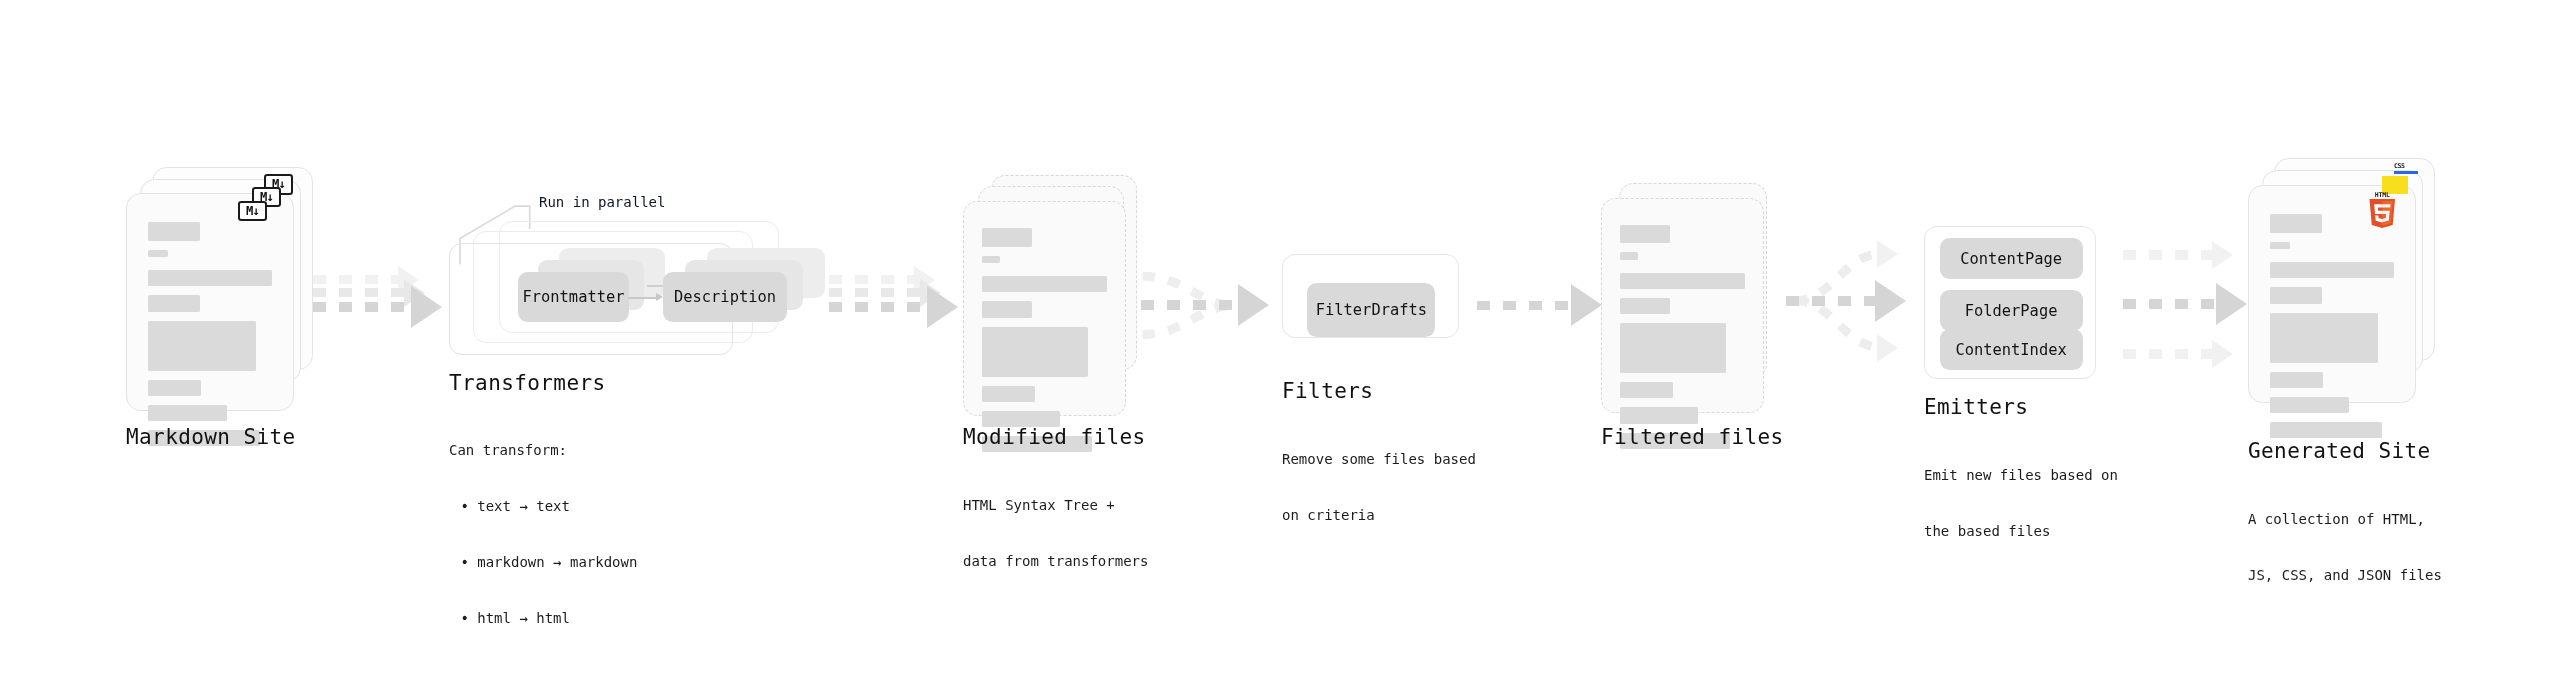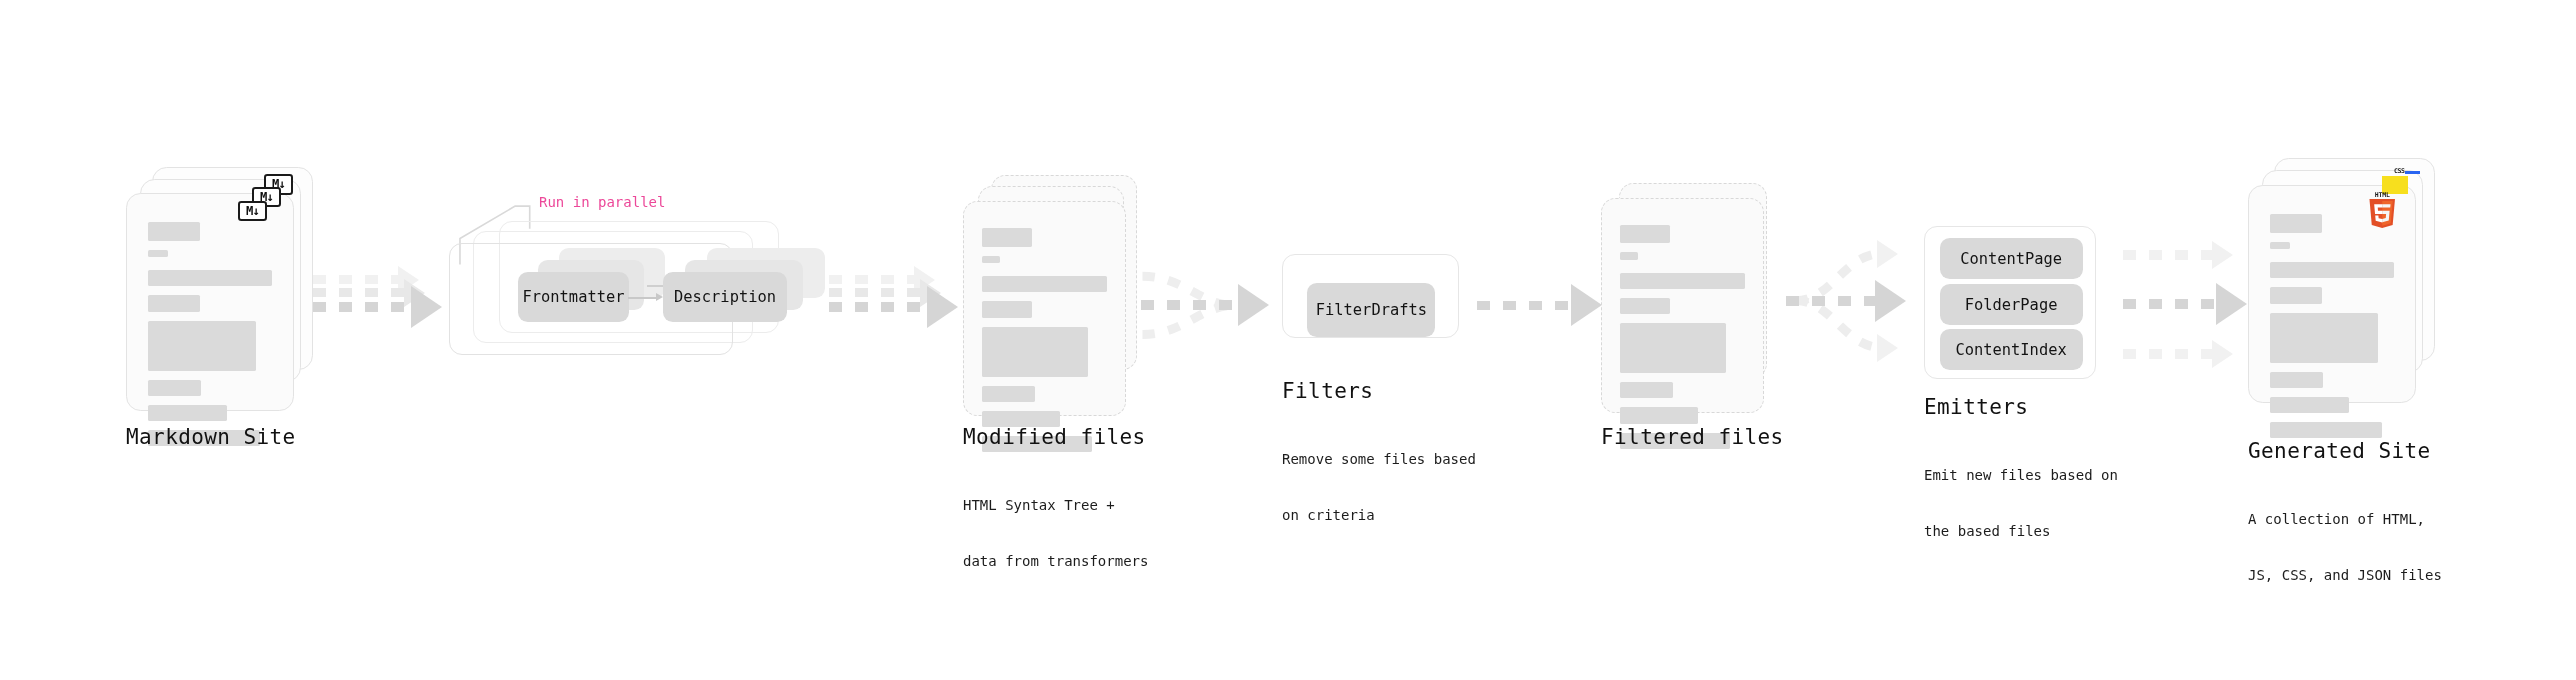--- a/index.html
+++ b/index.html
@@ -40,21 +40,21 @@
     border-radius: 3.3px;
     background: #ffffff;
     display: flex; align-items: center; justify-content: center;
     font-weight: bold; font-size: 12.2px; line-height: 1; color: #111;
     letter-spacing: -0.8px;
   }
   .md-logo.ghost { opacity: 1; }
 
   .css-logo {
     position: absolute; width: 26px; height: 18px;
-    display: flex; align-items: center; justify-content: flex-start;
+    display: flex; flex-direction: column; align-items: flex-start; justify-content: flex-start;
   }
   .css-logo .txt { font-size: 6.5px; font-weight: bold; color: #1a1a1a; letter-spacing: -0.4px; line-height: 7.3px; }
   .css-logo .bar { width: 24.4px; height: 3.3px; background: #2965f1; margin-top: 0.8px; }
 
   .js-logo {
     position: absolute; width: 26px; height: 18px;
     background: #f7df1e;
   }
 
   .html5-logo { position: absolute; width: 32.5px; height: 37px; }
@@ -104,21 +104,21 @@
   .inner-arrow .shaft { position: absolute; left: 0; top: 4.1px; height: 1.6px; background: #cfcfcf; }
   .inner-arrow .head {
     position: absolute; top: 0; width: 0; height: 0;
     border-top: 4.9px solid transparent; border-bottom: 4.9px solid transparent;
     border-left: 7.3px solid #cfcfcf;
   }
 
   
   .bracket { position: absolute; }
   .rip-label {
-    position: absolute; font-size: 14px; color: #ec4899; white-space: nowrap;
+    position: absolute; font-size: 14px; color: #0f172a; white-space: nowrap;
   }
 
   
   .conn { position: absolute; }
   .dash {
     position: absolute; height: 9.8px;
     background-image: linear-gradient(to right, currentColor 0 13px, transparent 13px 26px);
     background-size: 26px 9.8px;
     background-repeat: repeat-x;
   }
@@ -211,20 +211,29 @@
     </div>
 
     <div class="pill" style="left:75px; top:81px; width:111px; height:50px;">Frontmatter</div>
     <div class="pill" style="left:220px; top:81px; width:124px; height:50px;">Description</div>
     <div class="inner-arrow" style="left:185px; top:102px; width:37px;">
       <div class="shaft" style="width:29px; background:#c8c8c8;"></div>
       <div class="head" style="left:28.4px; border-left-color:#c8c8c8;"></div>
     </div>
   </div>
 
+  <div class="caption" style="left:449px; top:370px;">
+    <div class="cap-title">Transformers</div>
+    <div class="cap-sub list">
+      <div>Can transform:</div>
+      <div class="bullet-row" style="padding-left:11.4px;">• text → text</div>
+      <div class="bullet-row" style="padding-left:11.4px;">• markdown → markdown</div>
+      <div class="bullet-row" style="padding-left:11.4px;">• html → html</div>
+    </div>
+  </div>
 
   <div class="conn" style="left:829px; top:268px; width:130px; height:81px;">
     <div class="dash c-weak" style="left:0px;  top:6.5px;  width:96px;"></div>
     <div class="ahead sm c-weak" style="left:85px; top:-2.4px;"></div>
     <div class="dash c-mid" style="left:0px;  top:19.5px; width:102px;"></div>
     <div class="ahead sm c-mid" style="left:91px; top:10.6px;"></div>
     <div class="dash c-strong" style="left:0px;  top:34px; width:109px;"></div>
     <div class="ahead c-strong" style="left:98px; top:18px;"></div>
   </div>
 
@@ -302,21 +311,21 @@
       <path d="M12,82 C56,82 72,140 118,140" fill="none" stroke="#ededed" stroke-width="11" stroke-dasharray="15 17" stroke-linecap="butt"></path>
     </svg>
     <div class="dash c-strong" style="left:0px; top:62px; width:96px;"></div>
     <div class="ahead c-strong" style="left:89px; top:46px;"></div>
     <div class="ahead sm c-weak" style="left:91px; top:5.7px;"></div>
     <div class="ahead sm c-weak" style="left:91px; top:100px;"></div>
   </div>
 
   <div class="pbox" style="left:1924px; top:226px; width:172px; height:153px;">
     <div class="pill" style="left:14.6px; top:11.4px; width:143px; height:41px;">ContentPage</div>
-    <div class="pill" style="left:14.6px; top:57px; width:143px; height:41px;">FolderPage</div>
+    <div class="pill" style="left:14.6px; top:63px; width:143px; height:41px;">FolderPage</div>
     <div class="pill" style="left:14.6px; top:102px; width:143px; height:41px;">ContentIndex</div>
   </div>
   <div class="caption" style="left:1924px; top:394px;">
     <div class="cap-title">Emitters</div>
     <div class="cap-sub">
       <div>Emit new files based on</div>
       <div>the based files</div>
     </div>
   </div>
 

